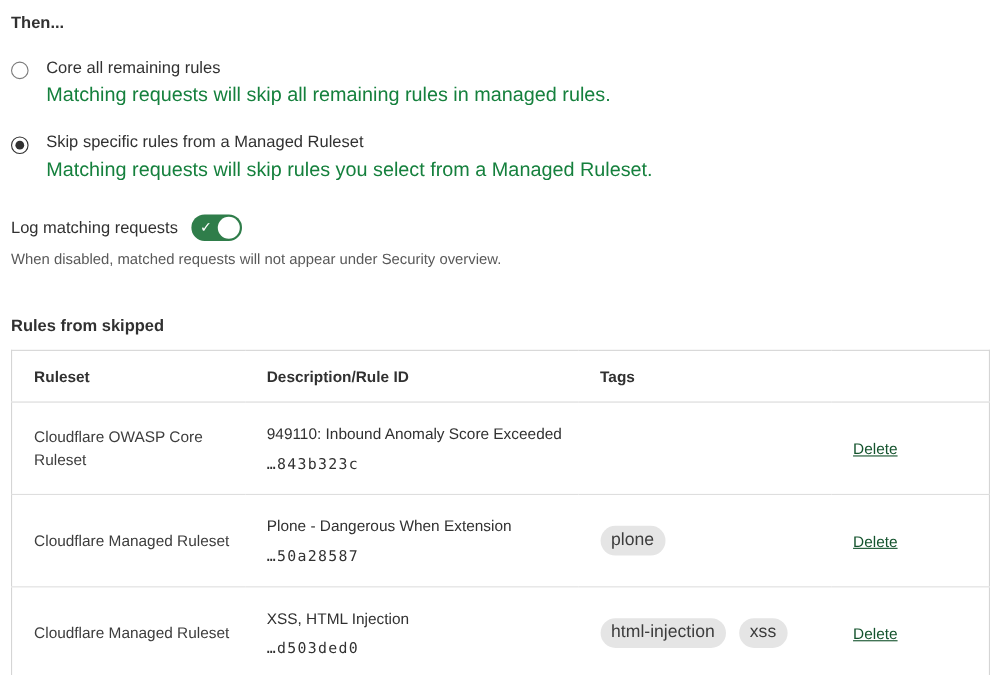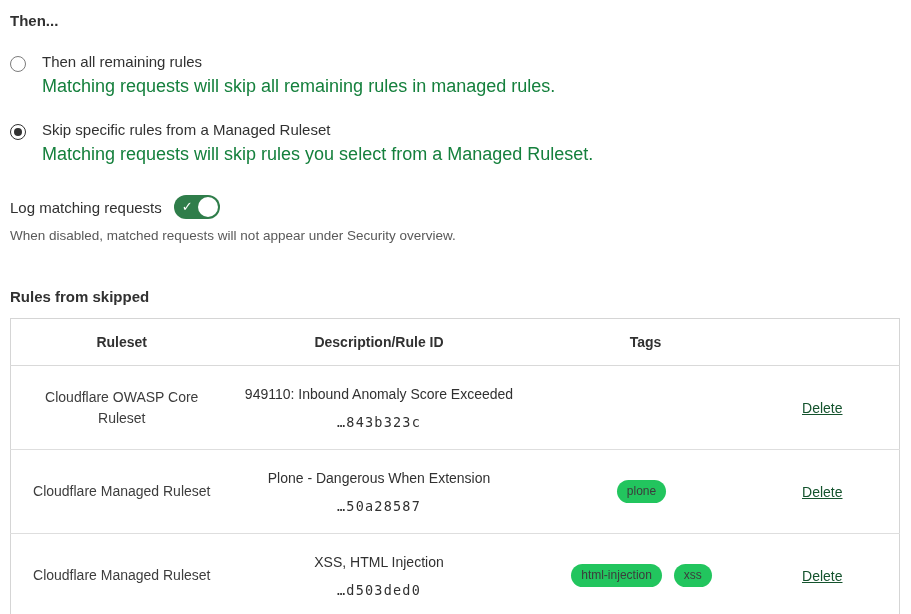--- a/index.html
+++ b/index.html
@@ -60,56 +60,56 @@
     transition: left .1s;
   }
   .toggle.on .knob { left: 24px; }
   .toggle-desc { font-size: 13.5px; color: #595959; margin-top: 9px; }
   
   .rules-heading { margin-top: 45px; }
   table.rules {
     margin-top: 13px; width: 889px; border-collapse: collapse;
     border: 1px solid #d5d5d5; table-layout: fixed;
   }
-  table.rules th, table.rules td { vertical-align: middle; text-align: center; }
+  table.rules th, table.rules td { vertical-align: middle; text-align: left; }
   table.rules thead th {
     font-size: 14px; font-weight: 700; color: #313131;
     padding: 15px 10px 15px 20px; border-bottom: 1px solid #d9d9d9;
   }
   table.rules tbody td {
     padding: 19px 10px 19px 20px; border-bottom: 1px solid #dedede;
     font-size: 14px; color: #3d3d3d;
   }
   table.rules tbody tr:last-child td { border-bottom: none; }
   .cell-ruleset { line-height: 21px; }
   .cell-desc-line { color: #313131; line-height: 18px; }
   .cell-rule-id {
     margin-top: 11px; font-family: "DejaVu Sans Mono", monospace;
     font-size: 13.5px; color: #313131; letter-spacing: 1.2px;
   }
   .tag {
-    display: inline-block; background: #22c55e; color: #3c3c3c;
-    border-radius: 999px; padding: 4px 10px 5px; font-size: 12px;
+    display: inline-block; background: #e5e5e5; color: #3c3c3c;
+    border-radius: 999px; padding: 4px 10px 5px; font-size: 16px;
     margin-right: 8px;
   }
   .cell-actions { text-align: right; padding-right: 30px !important; }
   .delete-link {
     color: #14532d; font-size: 14px; text-decoration: underline; cursor: pointer;
   }
 </style>
 </head>
 <body>
 
 <div class="section-heading">Then...</div>
 
 <div class="options">
   <div class="option">
     <span class="radio"></span>
     <div class="option-texts">
-      <div class="option-label">Then all remaining rules</div>
+      <div class="option-label">Core all remaining rules</div>
       <div class="option-desc">Matching requests will skip all remaining rules in managed rules.</div>
     </div>
   </div>
 
   <div class="option">
     <span class="radio on"></span>
     <div class="option-texts">
       <div class="option-label">Skip specific rules from a Managed Ruleset</div>
       <div class="option-desc">Matching requests will skip rules you select from a Managed Ruleset.</div>
     </div>

